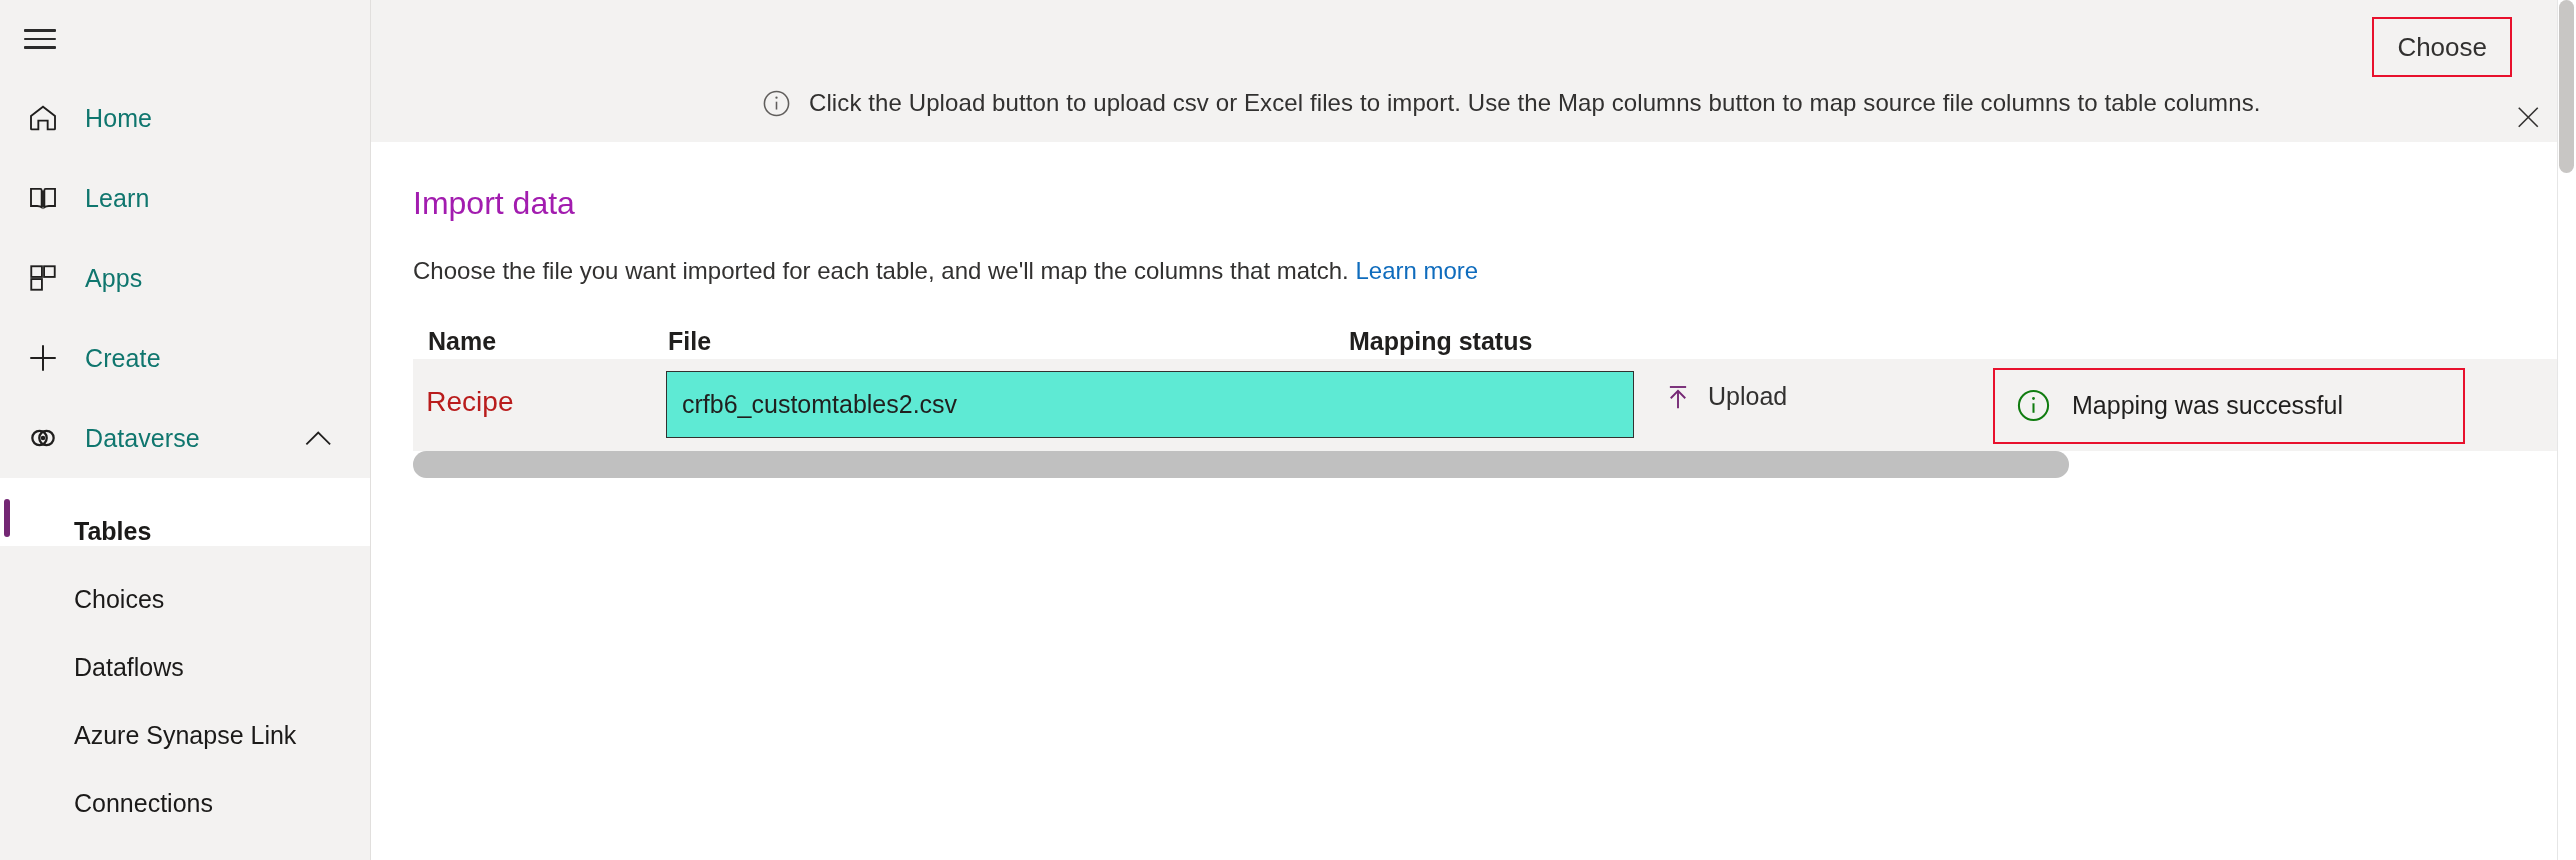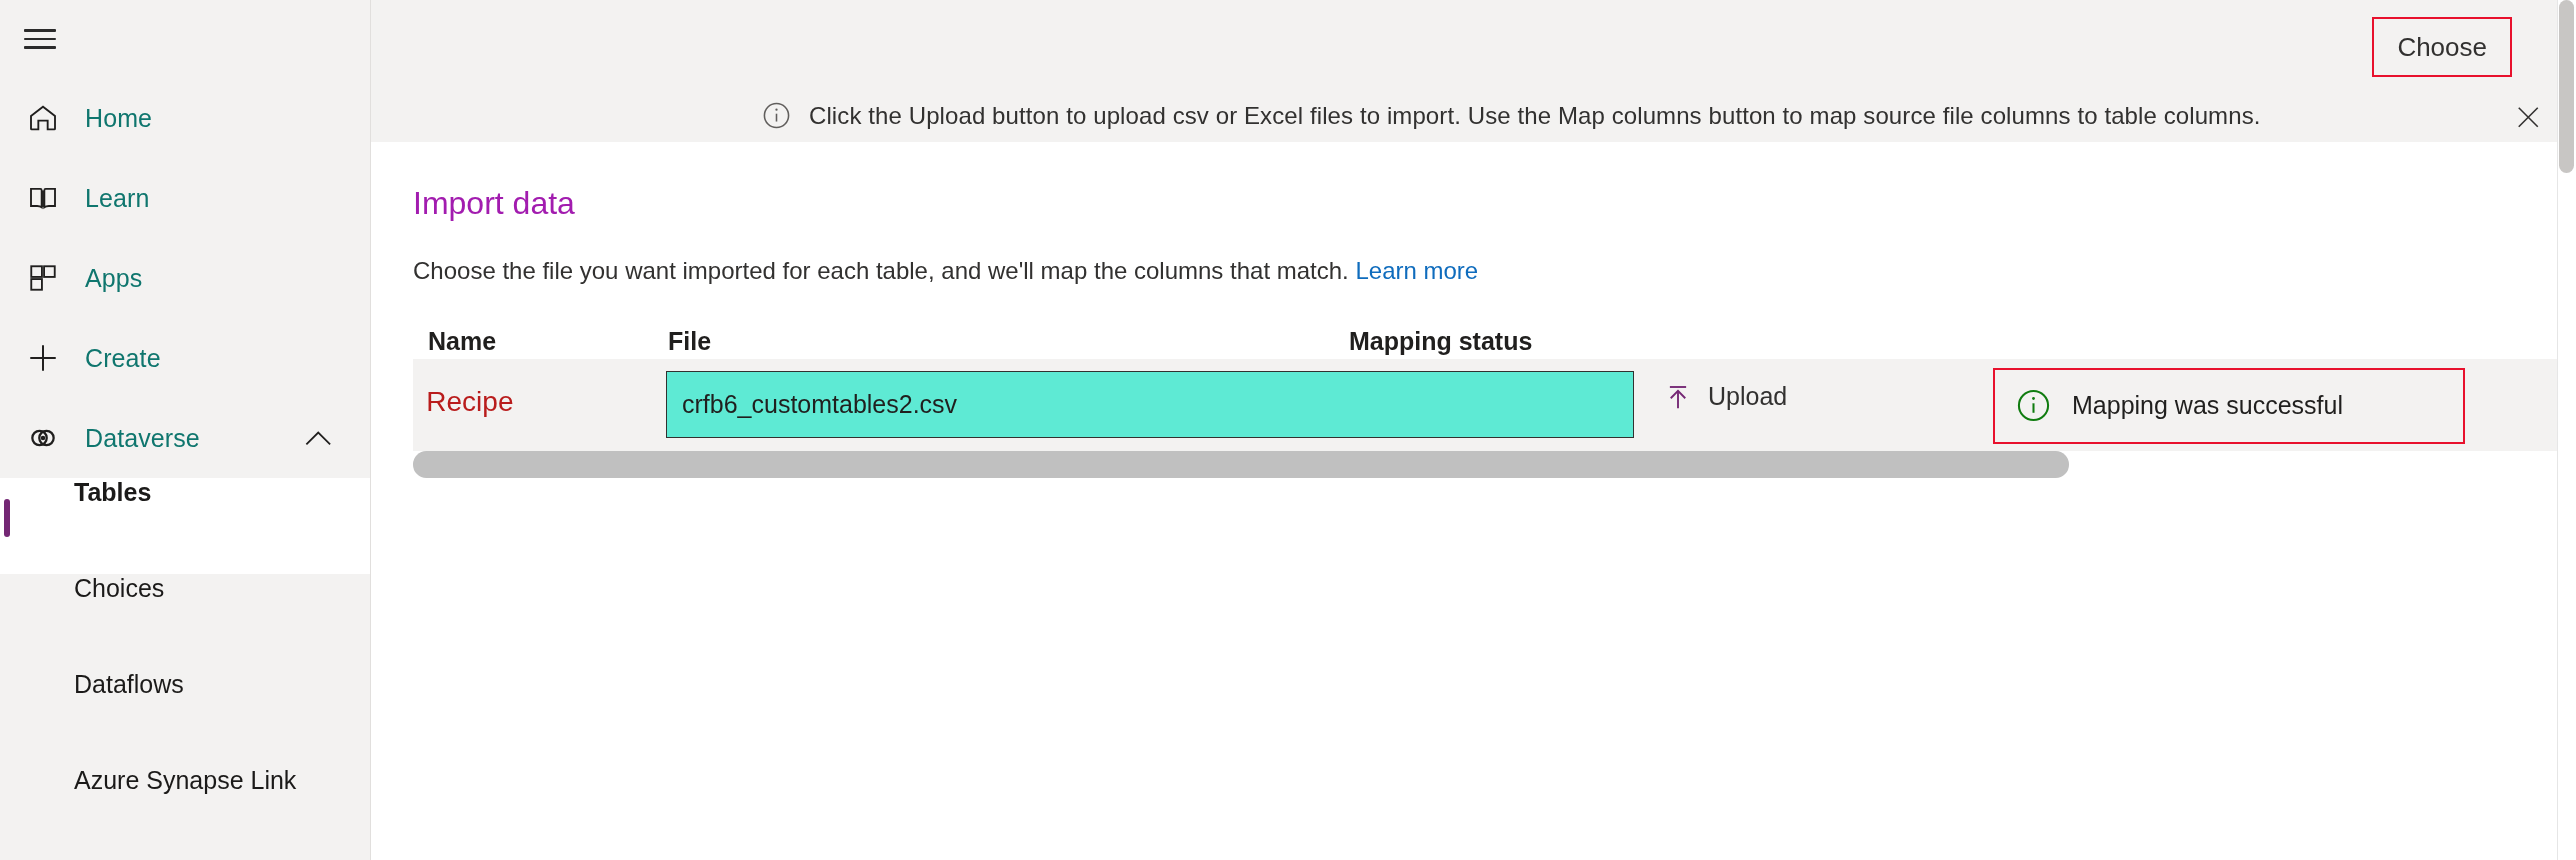--- a/index.html
+++ b/index.html
@@ -36,21 +36,21 @@
   }
   .nav-item .ic {
     width: 38px; height: 38px; flex: 0 0 38px;
     display: flex; align-items: center; justify-content: center;
     margin-right: 23px;
   }
   .nav-item .lbl { font-size: 25px; color: #0f766e; letter-spacing: 0.1px; }
   .nav-item .chev { margin-left: auto; margin-right: 38px; display:flex; align-items:center; }
 
   .nav-sub {
-    height: 96px; display: flex; align-items: flex-start;
+    height: 68px; display: flex; align-items: flex-end;
     padding-left: 74px; cursor: pointer; position: relative;
     font-size: 25px; color: #1b1a19;
   }
   .nav-sub.selected {
     background: #ffffff; font-weight: 600;
   }
   .nav-sub.selected::before {
     content: ""; position: absolute; left: 3.8px; top: 21px;
     width: 6.6px; height: 38px; background: #742774; border-radius: 3.8px;
   }
@@ -71,21 +71,21 @@
     min-width: 138px; height: 60px;
     display: flex; align-items: center; justify-content: center;
     border: 2.8px solid #e8112d;
     background: transparent;
     font-size: 26px; color: #323130;
     cursor: pointer; padding: 0 23px;
     z-index: 5;
   }
   .banner {
     position: absolute; left: 0; top: 89px; width: 2187px; height: 53px;
-    display: flex; align-items: center;
+    display: flex; align-items: flex-start;
   }
   .banner-info-icon {
     margin-left: 391px; margin-right: 18px; flex: 0 0 auto;
     display: flex; align-items: center;
   }
   .banner-text { font-size: 24px; color: #323130; letter-spacing: 0.1px; }
   .banner-close {
     position: absolute; right: 31px; top: 100px;
     width: 34px; height: 34px; display: flex; align-items: center;
     justify-content: center; cursor: pointer; z-index: 5;

